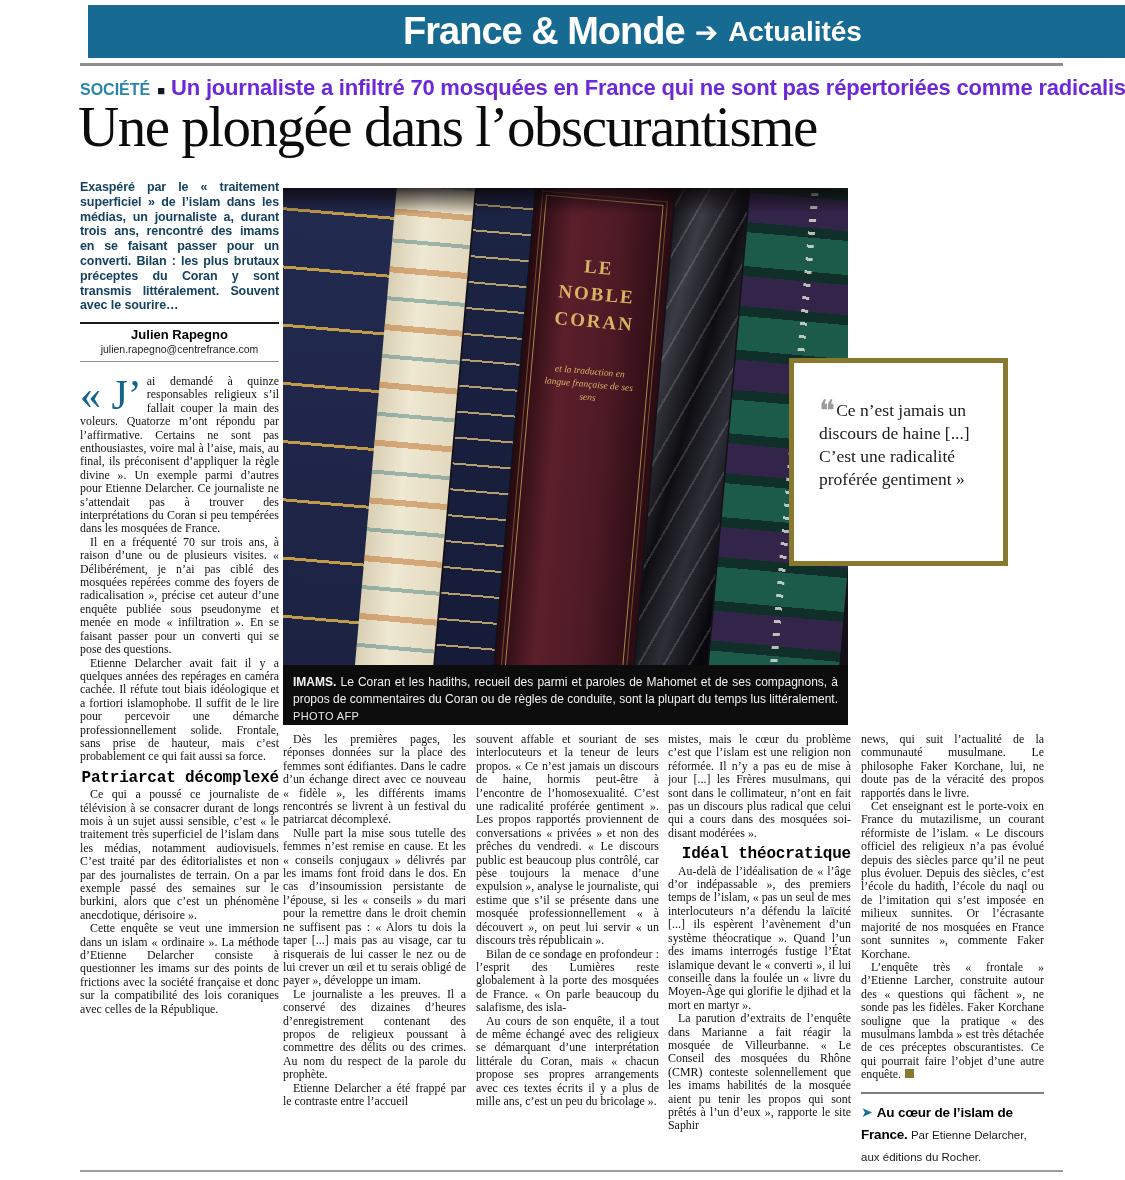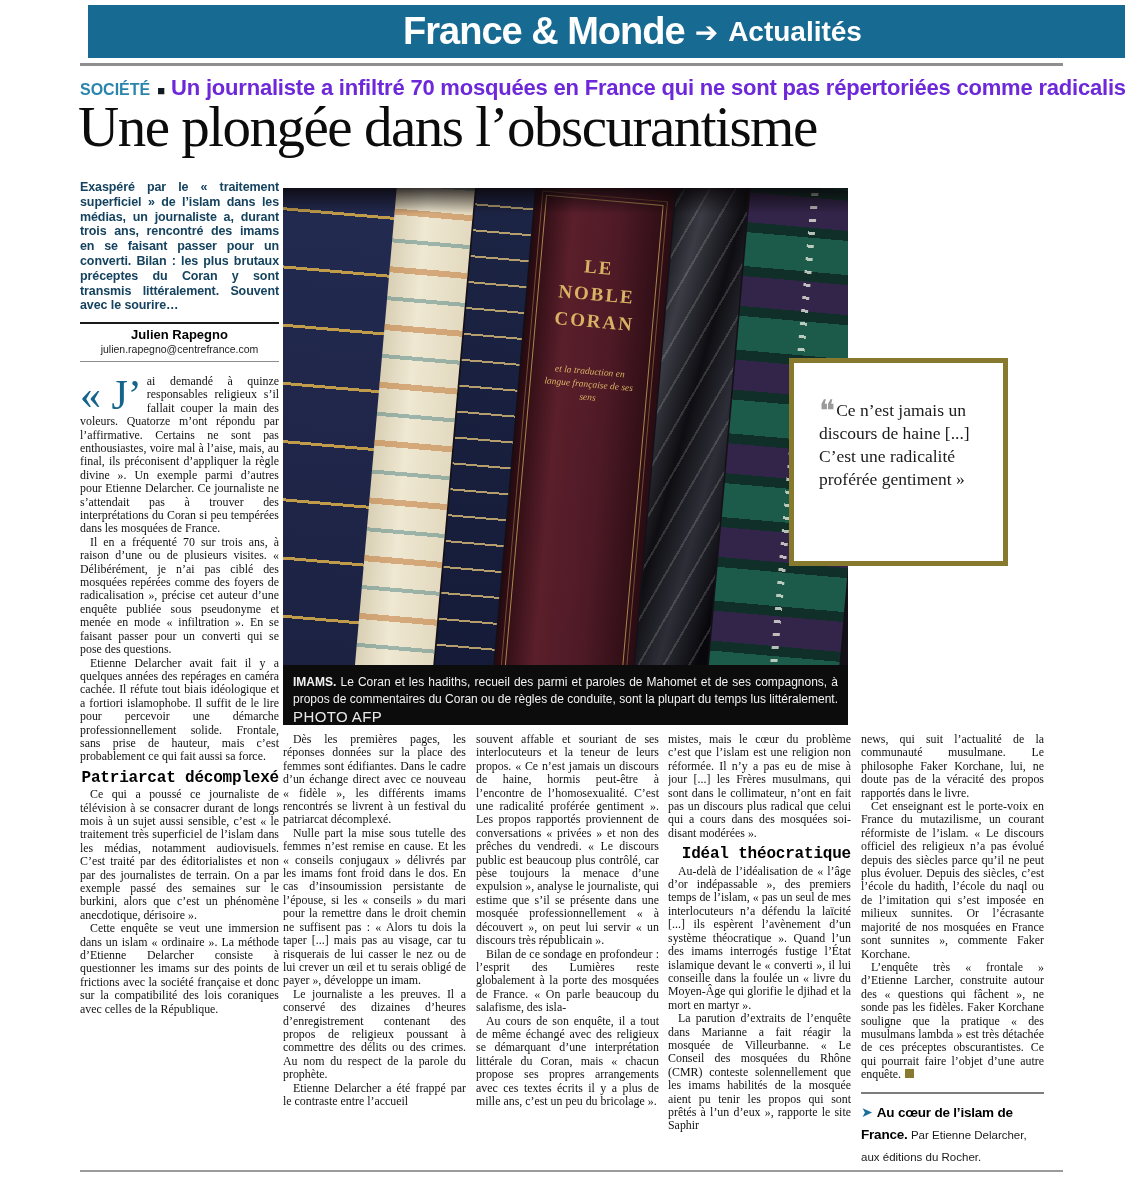--- a/index.html
+++ b/index.html
@@ -75,21 +75,21 @@
   .sp-green::before{content:"";position:absolute;left:50%;top:0;bottom:0;width:7px;margin-left:-4px;
     background-image:repeating-linear-gradient(180deg,rgba(240,240,230,.75) 0 3px,rgba(0,0,0,0) 3px 13px);}
   .photo::after{content:"";position:absolute;left:0;top:0;right:0;height:26px;
     background:linear-gradient(180deg,rgba(10,6,8,.8),rgba(10,6,8,0));}
 
   
   .caption{position:absolute;left:283px;top:665px;width:565px;height:60px;background:#0c0c0c;
     color:#f2f2f2;font-family:"Liberation Sans",sans-serif;font-size:12px;line-height:17px;
     padding:9px 10px;box-sizing:border-box;text-align:justify;}
   .cap-label{font-weight:bold;}
-  .cap-credit{font-size:15px;letter-spacing:.4px;color:#e8e8e8;}
+  .cap-credit{font-size:11px;letter-spacing:.4px;color:#e8e8e8;}
 
   
   .pullquote{position:absolute;left:773px;top:358px;width:219px;height:208px;box-sizing:border-box;
     background:#fff;border:5px solid #87792e;padding:36px 14px 0 25px;
     font-size:17.5px;line-height:23px;color:#1b1b1b;margin-left:16px;}
   .pq-mark{color:#9a9a9a;font-size:30px;line-height:0;vertical-align:-5px;margin-right:1px;
     font-family:"DejaVu Sans",sans-serif;}
 
   
   .col{position:absolute;top:733px;width:183px;height:437px;overflow:hidden;}

